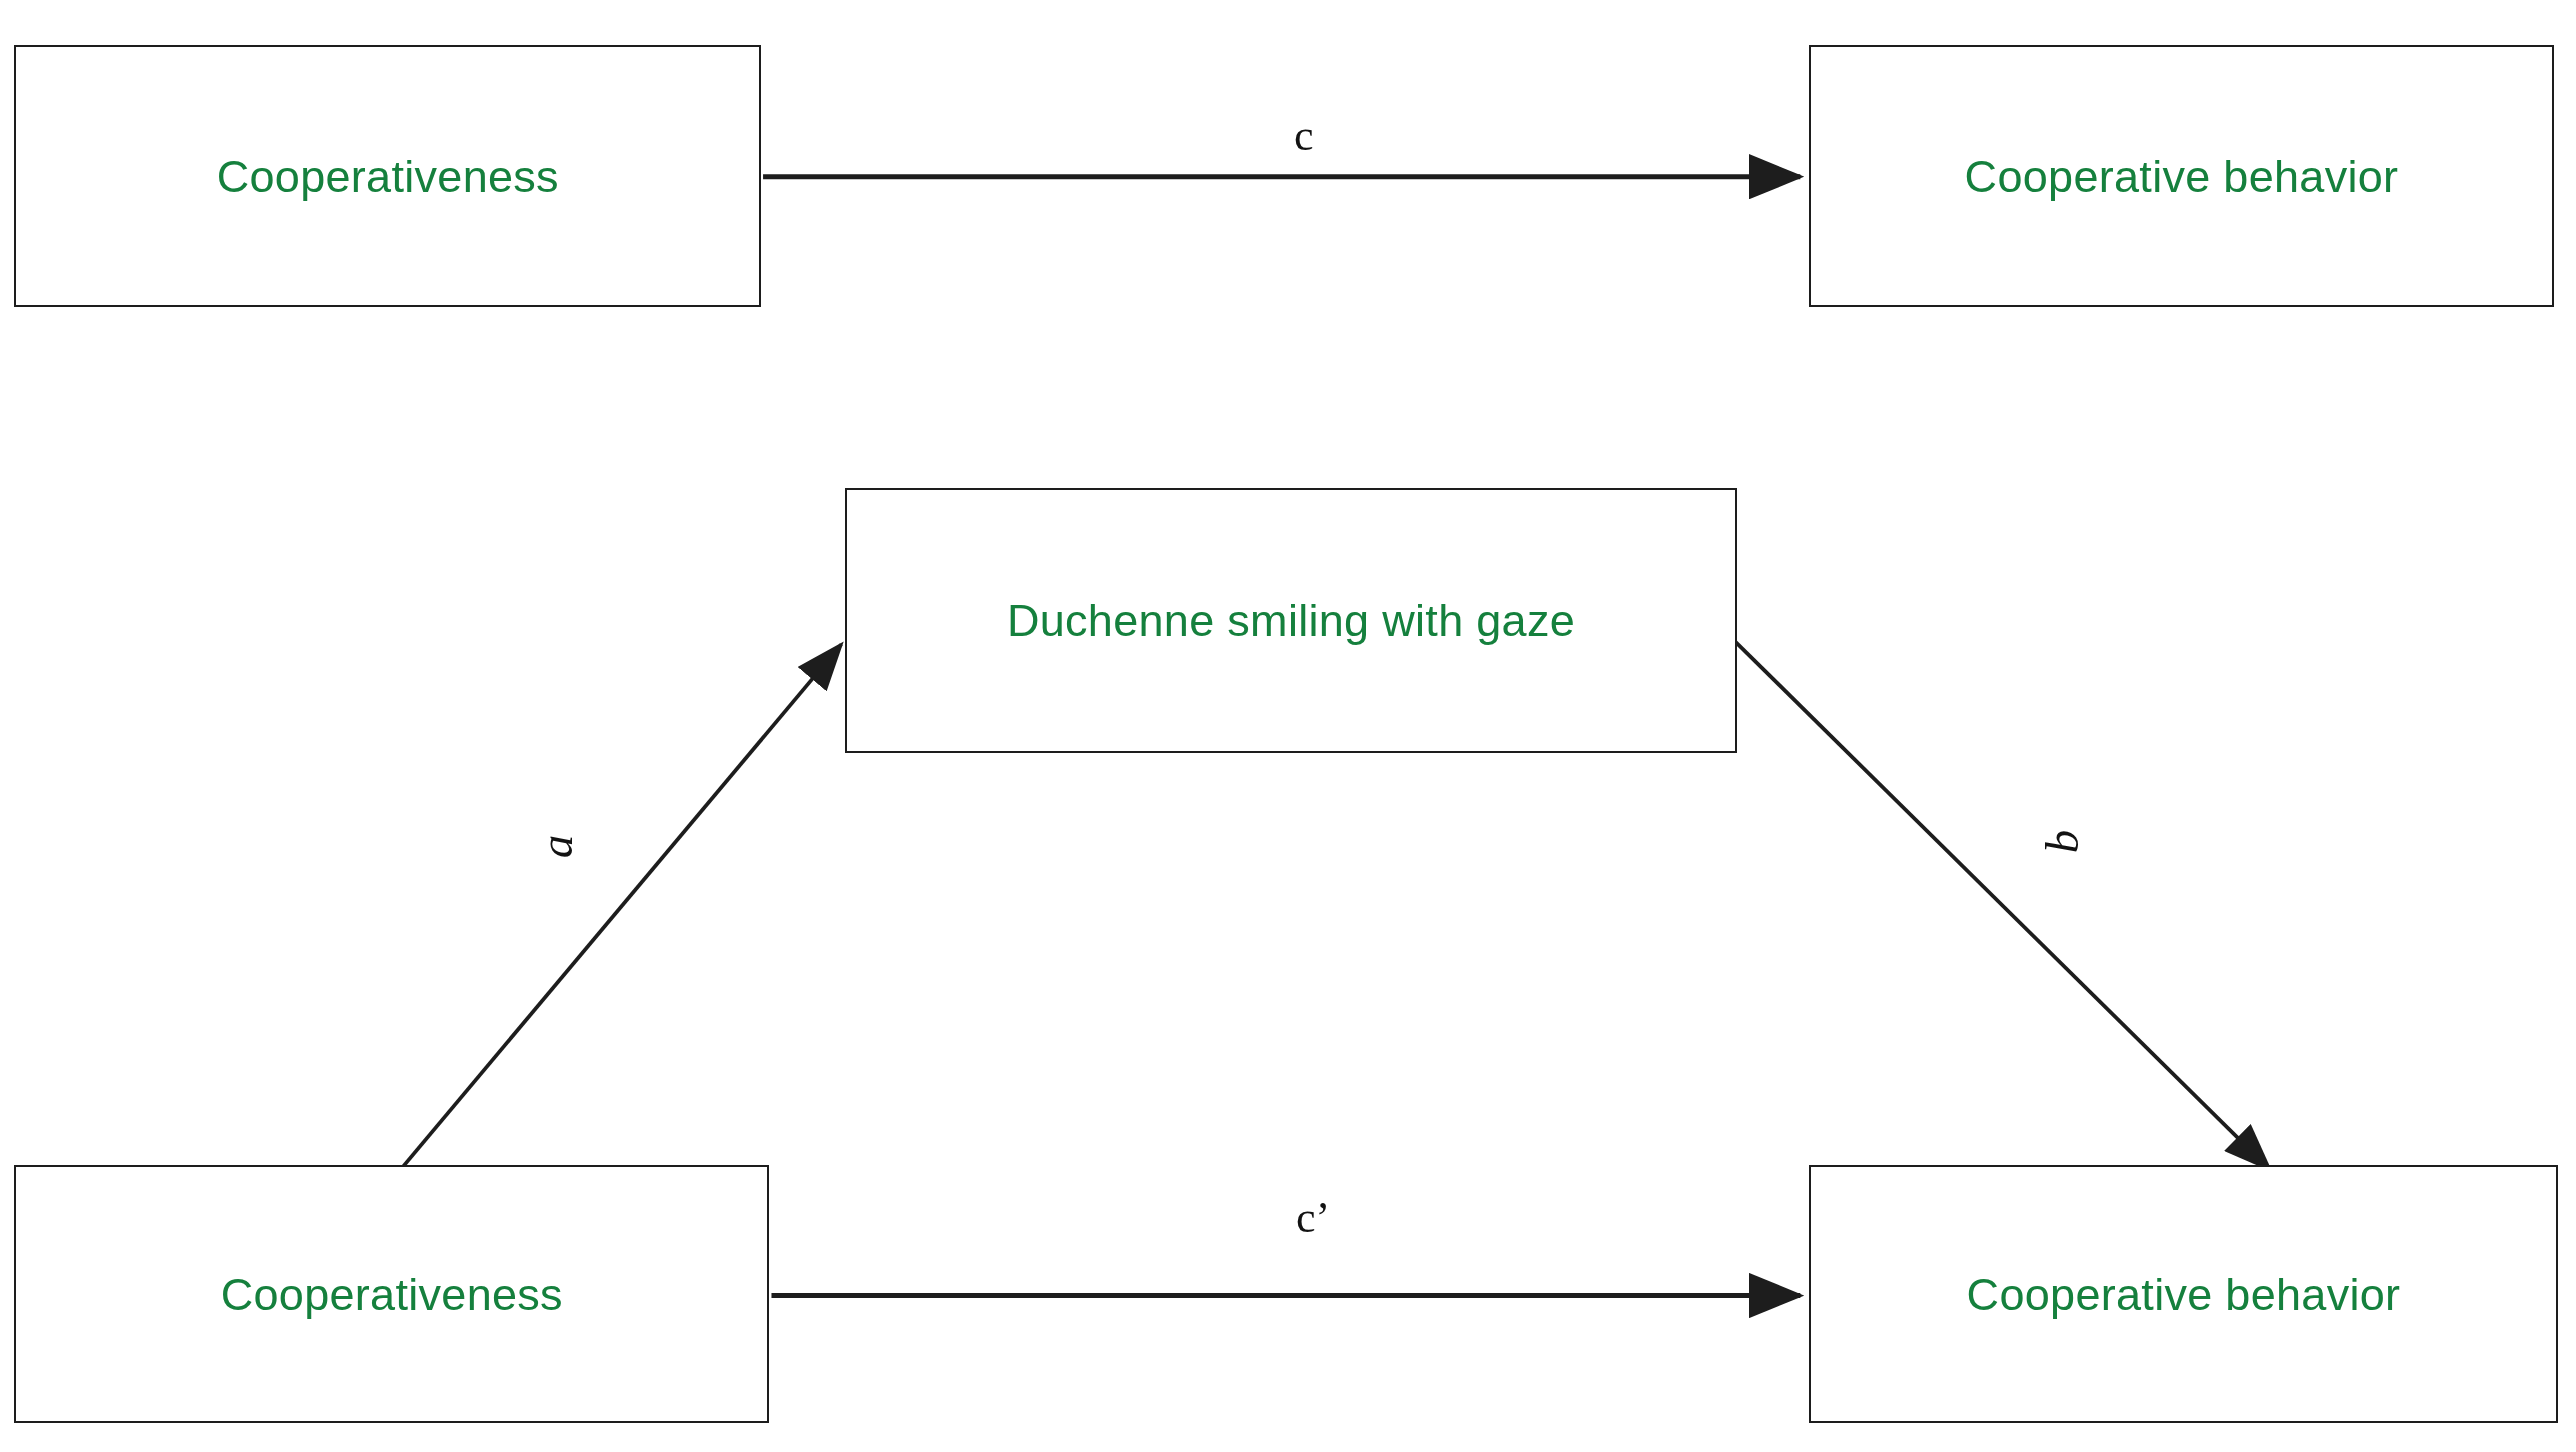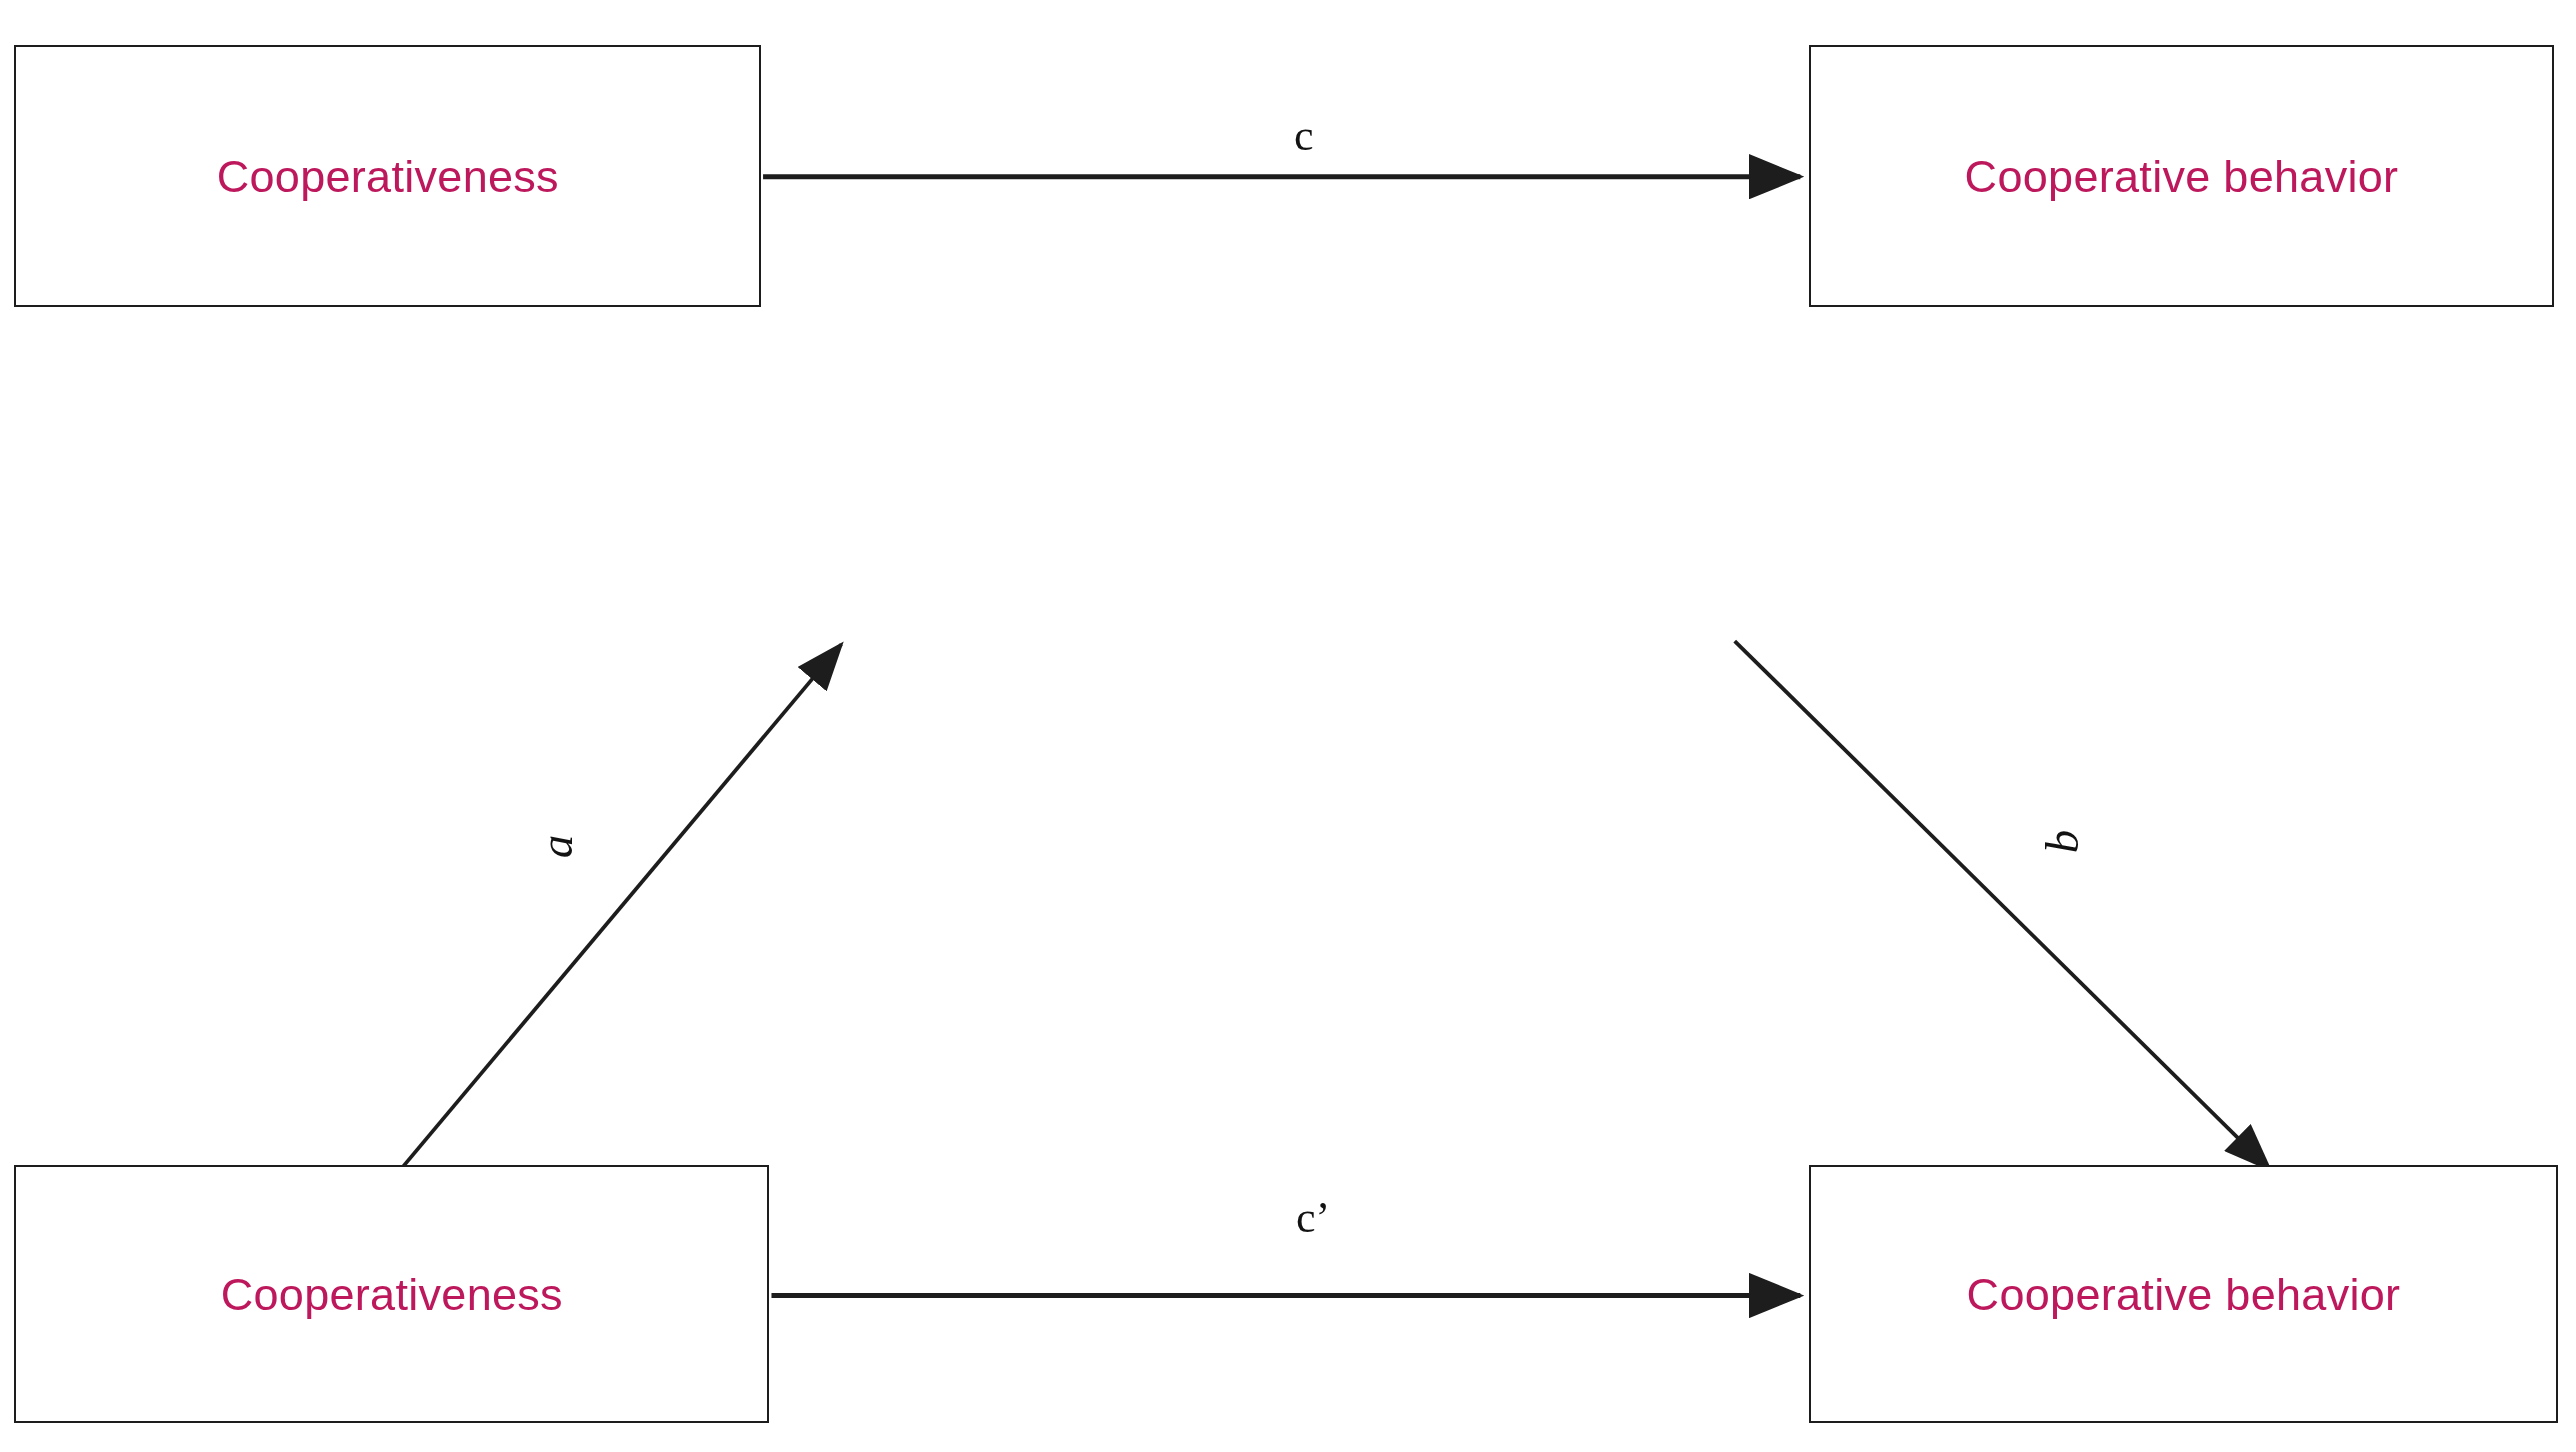--- a/index.html
+++ b/index.html
@@ -27,21 +27,21 @@
     box-sizing: border-box;
     border: 2.5px solid #1d1d1d;
     background: #ffffff;
     display: flex;
     align-items: center;
     justify-content: center;
   }
   .node-label {
     font-family: "Liberation Sans", sans-serif;
     font-size: 45px;
-    color: #be185d;
+    color: #15803d;
     letter-spacing: 0.3px;
     white-space: nowrap;
     line-height: 1;
   }
   .path-label {
     position: absolute;
     font-family: "Liberation Serif", serif;
     font-size: 44px;
     color: #121212;
     white-space: nowrap;
@@ -87,20 +87,23 @@
   <div class="node-box" id="node-top-predictor" style="left:14.3px; top:45px; width:747px; height:262px;">
     <span class="node-label">Cooperativeness</span>
   </div>
 
   <div class="node-box" id="node-top-outcome" style="left:1809px; top:45px; width:745px; height:262px;">
     <span class="node-label">Cooperative behavior</span>
   </div>
 
   <div class="path-label" id="label-c" style="left:1294px; top:114px;">c</div>
 
+  <div class="node-box" id="node-mediator" style="left:845px; top:488px; width:892px; height:265px;">
+    <span class="node-label">Duchenne smiling with gaze</span>
+  </div>
 
   <div class="node-box" id="node-bottom-predictor" style="left:14.3px; top:1165px; width:755px; height:258px;">
     <span class="node-label">Cooperativeness</span>
   </div>
 
   <div class="node-box" id="node-bottom-outcome" style="left:1809px; top:1165px; width:749px; height:258px;">
     <span class="node-label">Cooperative behavior</span>
   </div>
 
   <div class="path-label italic-rot" id="label-a" style="left:545px; top:823px;">a</div>

